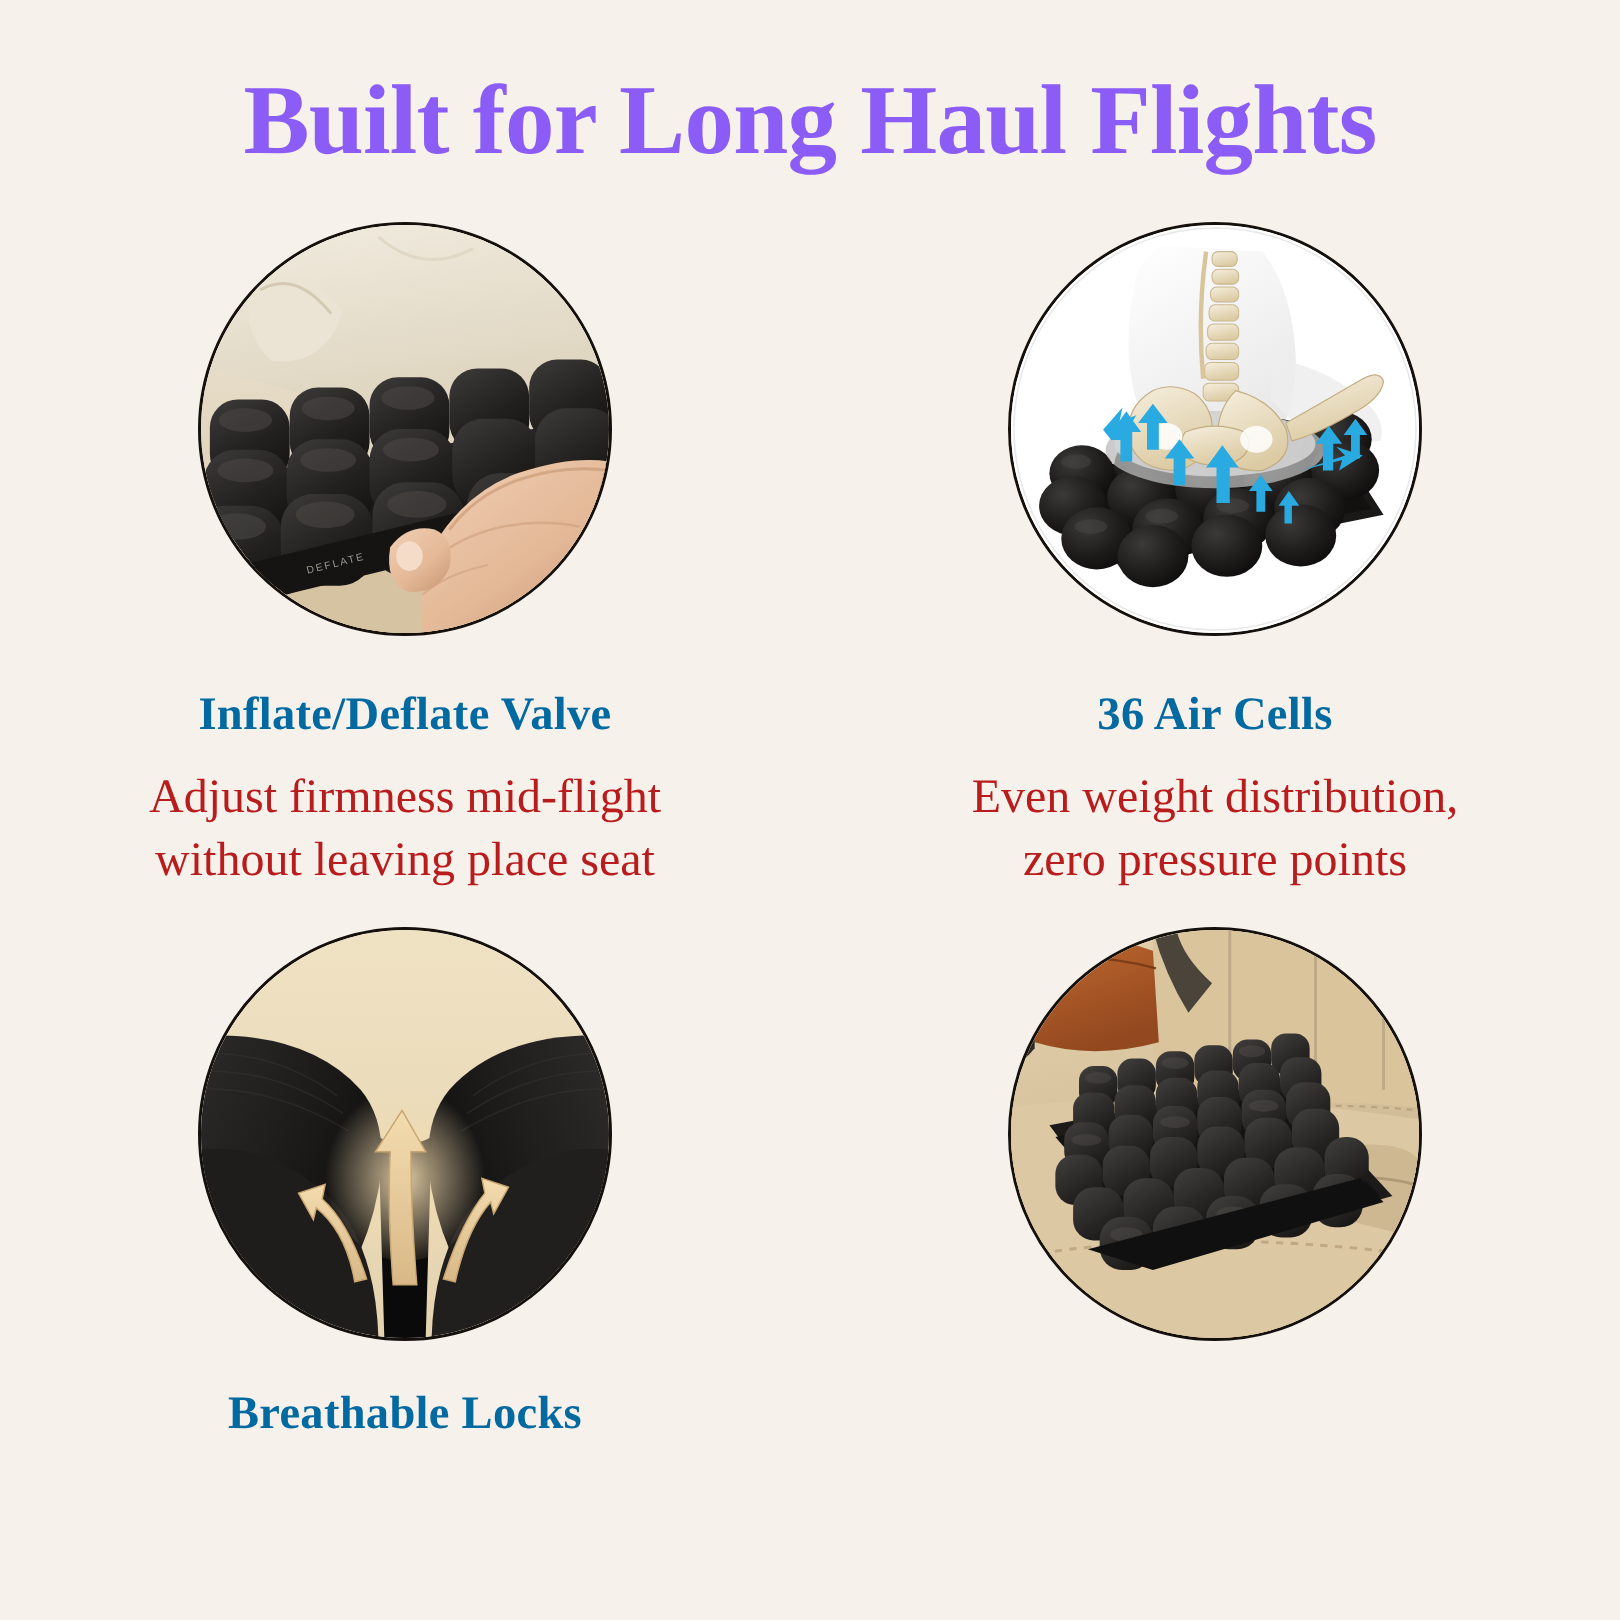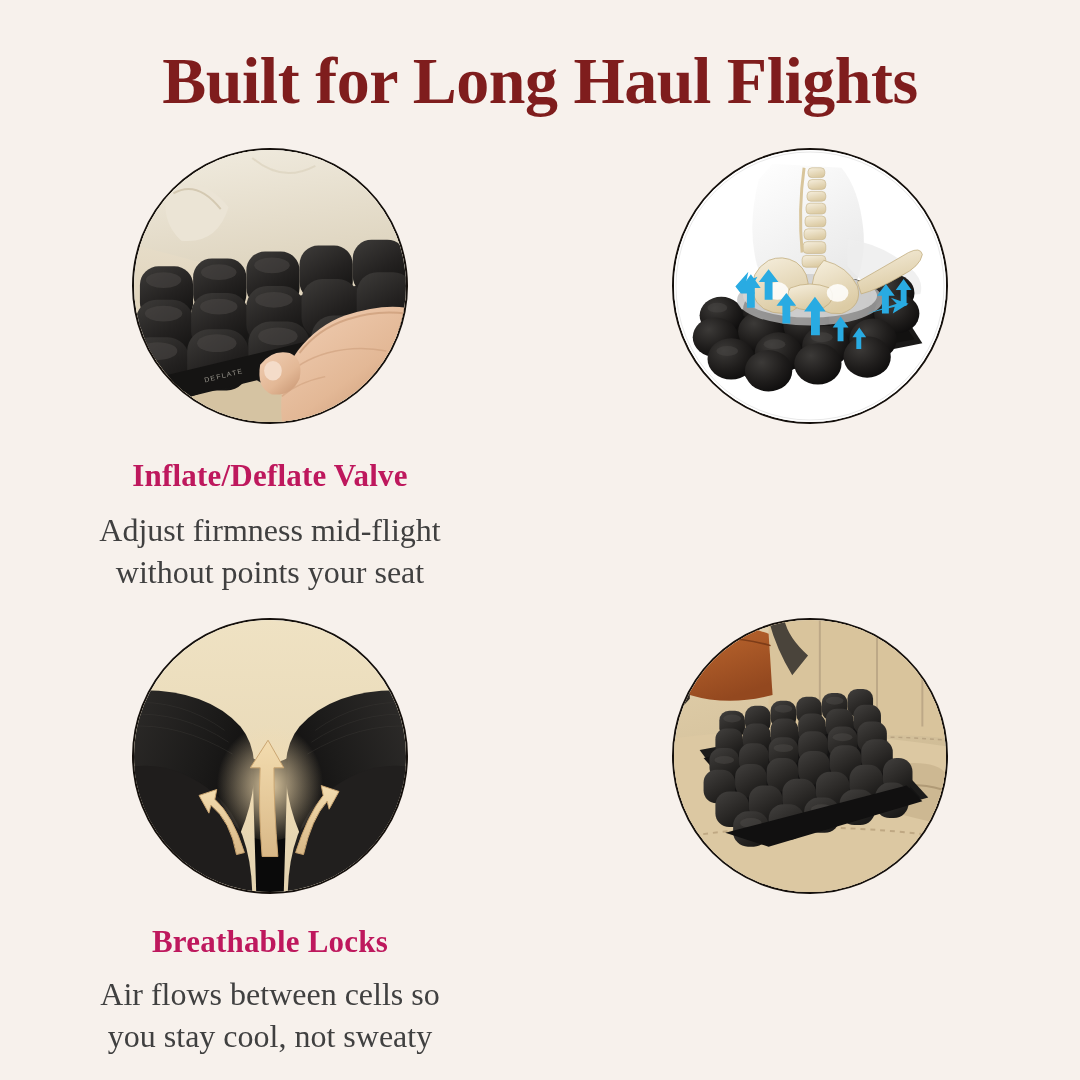--- a/index.html
+++ b/index.html
@@ -23,21 +23,21 @@
     position:absolute;
     top:46px; left:0; width:1080px;
     text-align:center;
   }
   .title {
     font-family:"Liberation Serif","DejaVu Serif",serif;
     font-weight:700;
     font-size:66px;
     line-height:1.05;
     letter-spacing:-0.5px;
-    color:#7f1d1d;
+    color:#8b5cf6;
     white-space:nowrap;
   }
 
   
   .grid {
     position:absolute;
     top:148px; left:0;
     width:1080px;
     display:grid;
     grid-template-columns:540px 540px;
@@ -62,31 +62,31 @@
   .circle svg { display:block; width:100%; height:100%; }
 
   .caption {
     width:500px;
     text-align:center;
   }
   .feat-title {
     font-family:"Liberation Serif","DejaVu Serif",serif;
     font-weight:700;
     font-size:31px;
-    color:#be185d;
+    color:#0369a1;
     margin-top:34px;
     letter-spacing:0.2px;
     white-space:nowrap;
   }
   .feat-desc {
     font-family:"Liberation Serif","DejaVu Serif",serif;
     font-weight:400;
     font-size:32px;
     line-height:1.30;
-    color:#404040;
+    color:#b91c1c;
     margin-top:16px;
   }
   .feat-desc span { display:block; white-space:nowrap; }
 
   
   .row2 .feat-title { margin-top:30px; }
   .row2 .feat-desc  { margin-top:14px; }
 </style>
 </head>
 <body>
@@ -184,21 +184,21 @@
 
           <path d="M128 218 Q140 202 158 206 Q172 212 168 232 Q160 250 140 248 Q124 242 128 218 Z" fill="url(#f1skin)"></path>
           <ellipse cx="141" cy="224" rx="9" ry="10" fill="#f4ddcb" opacity=".95"></ellipse>
           <path d="M0 0 H276 V276 H0 Z" fill="none"></path>
         </svg>
       </div>
       <div class="caption">
         <div class="feat-title">Inflate/Deflate Valve</div>
         <div class="feat-desc">
           <span>Adjust firmness mid-flight</span>
-          <span>without points your seat</span>
+          <span>without leaving place seat</span>
         </div>
       </div>
     </div>
 
     <div class="cell">
       <div class="circle">
         <svg viewBox="0 0 276 276" preserveAspectRatio="xMidYMid slice">
           <defs>
             <linearGradient id="f2bone" x1="0" y1="0" x2="0.4" y2="1">
               <stop offset="0" stop-color="#F6EFDE"></stop>
@@ -291,20 +291,27 @@
             <path d="M186 182 h5 v12 h4 l-7 10 l-7 -10 h5 Z" transform="rotate(180 188 192)"></path>
             <path d="M212 138 h7 v18 h5 l-9 12 l-9 -12 h6 Z" transform="rotate(180 215 152)"></path>
             <path d="M232 134 h6 v16 h5 l-8 11 l-8 -11 h5 Z" transform="rotate(180 234 146)"></path>
 
             <path d="M196 166 L226 156 L220 150 L238 156 L222 166 L224 159 Z"></path>
           </g>
 
           <circle cx="138" cy="138" r="136" fill="none" stroke="#e8e8e8" stroke-width="1"></circle>
         </svg>
       </div>
+      <div class="caption">
+        <div class="feat-title">36 Air Cells</div>
+        <div class="feat-desc">
+          <span>Even weight distribution,</span>
+          <span>zero pressure points</span>
+        </div>
+      </div>
     </div>
 
     <div class="cell row2">
       <div class="circle">
         <svg viewBox="0 0 276 276" preserveAspectRatio="xMidYMid slice">
           <defs>
             <linearGradient id="f3bg" x1="0" y1="0" x2="0" y2="1">
               <stop offset="0" stop-color="#EFE2C3"></stop>
                 <stop offset="1" stop-color="#E4D3AF"></stop>
             </linearGradient>
@@ -355,24 +362,20 @@
             <path d="M130 240 Q126 190 128 150 L118 150 L136 122 L152 150 L142 150 Q142 192 146 240 Z"></path>
 
             <path d="M112 236 Q100 198 82 182 L84 172 L66 178 L76 196 L78 188 Q98 204 104 238 Z"></path>
 
             <path d="M164 236 Q176 198 192 178 L190 168 L208 174 L198 192 L196 184 Q180 202 172 238 Z"></path>
           </g>
         </svg>
       </div>
       <div class="caption">
         <div class="feat-title">Breathable Locks</div>
-        <div class="feat-desc">
-          <span>Air flows between cells so</span>
-          <span>you stay cool, not sweaty</span>
-        </div>
       </div>
     </div>
 
     <div class="cell row2">
       <div class="circle">
         <svg viewBox="0 0 276 276" preserveAspectRatio="xMidYMid slice">
           <defs>
             <linearGradient id="f4seat" x1="0" y1="0" x2="0.3" y2="1">
               <stop offset="0" stop-color="#e4d2ae"></stop>
                 <stop offset="1" stop-color="#c8b48d"></stop>

